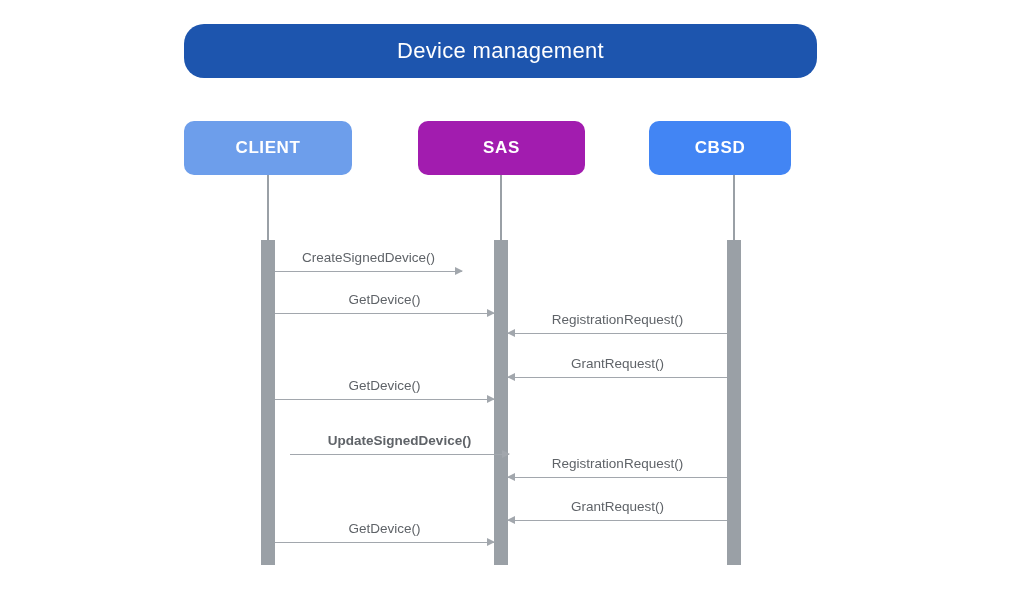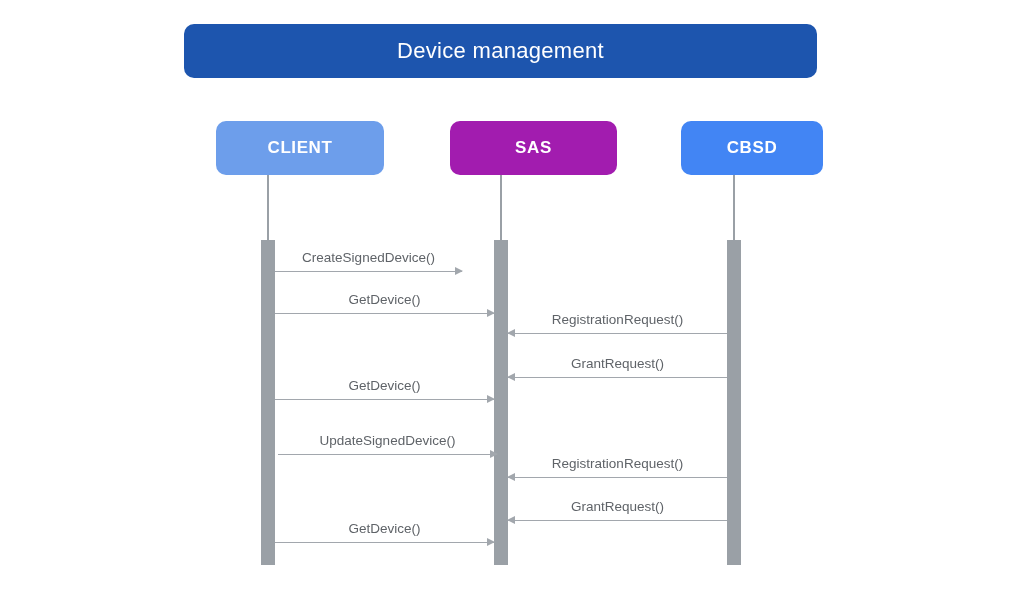--- a/index.html
+++ b/index.html
@@ -8,38 +8,37 @@
     width: 1024px;
     height: 600px;
     background: #ffffff;
     overflow: hidden;
     font-family: "Liberation Sans", sans-serif;
   }
   .title-bar {
     position: absolute;
     left: 184px; top: 24px;
     width: 633px; height: 54px;
-    border-radius: 10px;
+    border-radius: 20px;
     display: flex; align-items: center; justify-content: center;
     color: #ffffff;
     font-size: 22px;
     font-weight: 400;
     letter-spacing: 0.3px;
   }
   .actor {
     position: absolute;
     top: 121px;
     height: 54px;
     border-radius: 10px;
     display: flex; align-items: center; justify-content: center;
     color: #ffffff;
     font-size: 17px;
     font-weight: bold;
     letter-spacing: 0.6px;
-    margin-left: 32px;
   }
   .actor-client { left: 184px; width: 168px; }
   .actor-sas    { left: 418px; width: 167px; }
   .actor-cbsd   { left: 649px; width: 142px; }
   .lifeline {
     position: absolute;
     top: 175px;
     height: 65px;
     width: 1.5px;
   }
@@ -125,21 +124,21 @@
         <div class="msg-line" style="background-color: rgb(162, 167, 173);">
           <span class="arrowhead left" style="border-right-color: rgb(162, 167, 173);"></span>
         </div>
       </div>
       <div class="message" style="left: 275px; width: 219px; top: 373px;">
         <div class="msg-label" style="color: rgb(95, 99, 104);">GetDevice()</div>
         <div class="msg-line" style="background-color: rgb(162, 167, 173);">
           <span class="arrowhead right" style="border-left-color: rgb(162, 167, 173);"></span>
         </div>
       </div>
-      <div class="message" style="left: 278px; width: 219px; top: 428px;">
+      <div class="message" style="left: 290px; width: 219px; top: 428px; font-weight: bold;">
         <div class="msg-label" style="color: rgb(95, 99, 104);">UpdateSignedDevice()</div>
         <div class="msg-line" style="background-color: rgb(162, 167, 173);">
           <span class="arrowhead right" style="border-left-color: rgb(162, 167, 173);"></span>
         </div>
       </div>
       <div class="message" style="left: 508px; width: 219px; top: 451px;">
         <div class="msg-label" style="color: rgb(95, 99, 104);">RegistrationRequest()</div>
         <div class="msg-line" style="background-color: rgb(162, 167, 173);">
           <span class="arrowhead left" style="border-right-color: rgb(162, 167, 173);"></span>
         </div>

